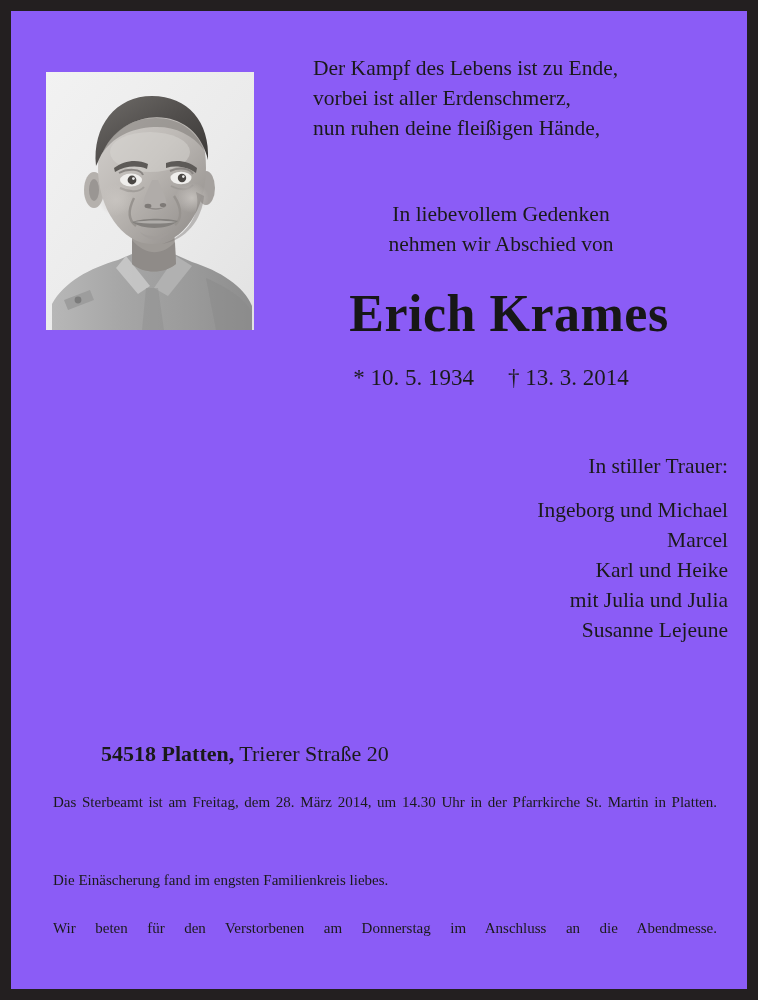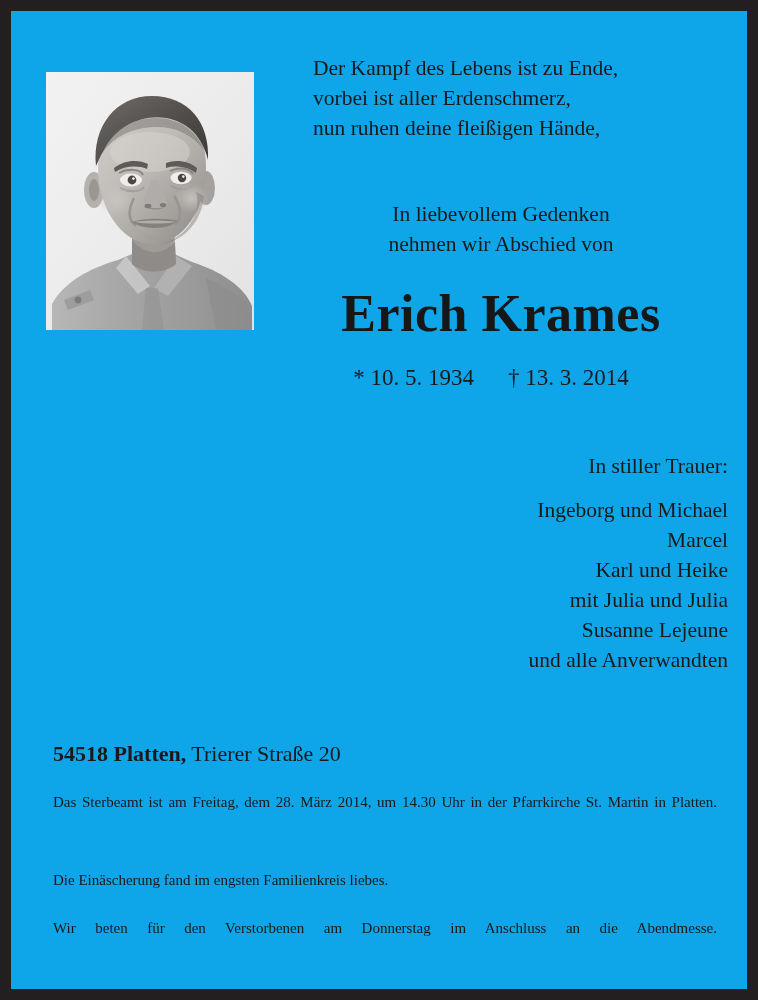--- a/index.html
+++ b/index.html
@@ -16,21 +16,21 @@
     box-sizing: border-box;
     border: 11px solid #231f20;
     font-family: "Liberation Serif", "DejaVu Serif", serif;
     color: #1a1a1a;
     overflow: hidden;
   }
 
   .inner {
     position: absolute;
     inset: 0;
-    background: #0ea5e9;
+    background: #8b5cf6;
   }
 
   
   #portrait {
     position: absolute;
     left: 35px;
     top: 61px;
     width: 208px;
     height: 258px;
     overflow: hidden;
@@ -57,21 +57,21 @@
     top: 188px;
     width: 440px;
     font-size: 21.5px;
     line-height: 30px;
     text-align: center;
   }
 
   
   #deceased-name {
     position: absolute;
-    left: 260px;
+    left: 268px;
     top: 273px;
     width: 460px;
     text-align: center;
     font-size: 52px;
     font-weight: bold;
     line-height: 60px;
     letter-spacing: 0.5px;
     color: #171717;
   }
 
@@ -104,20 +104,21 @@
   #details {
     position: absolute;
     left: 42px;
     top: 728px;
     width: 664px;
   }
   #address-line {
     font-size: 22px;
     line-height: 30px;
     margin-bottom: 18px;
+    margin-left: 48px;
   }
   #address-line .addr-bold { font-weight: bold; }
 
   .para {
     font-size: 15px;
     line-height: 30px;
     text-align: justify;
     text-justify: inter-word;
     margin-bottom: 18px;
   }
@@ -251,21 +252,20 @@
       <span class="date-birth"><span>*</span>&nbsp;<span>10. 5. 1934</span></span><span class="date-death"><span>†</span>&nbsp;<span>13. 3. 2014</span></span>
     </div>
 
     <div id="mourners">
       <div class="mourners-heading">In stiller Trauer:</div>
       <div>Ingeborg und Michael</div>
       <div>Marcel</div>
       <div>Karl und Heike</div>
       <div>mit Julia und Julia</div>
       <div>Susanne Lejeune</div>
-      <div>und alle Anverwandten</div>
     </div>
 
     <div id="details">
       <div id="address-line">
         <span class="addr-bold">54518 Platten,</span>
         <span>Trierer Straße 20</span>
       </div>
       <div class="para two-line">Das Sterbeamt ist am Freitag, dem 28. März 2014, um 14.30 Uhr in der Pfarrkirche St. Martin in Platten.</div>
       <div class="para">Die Einäscherung fand im engsten Familienkreis liebes.</div>
       <div class="para two-line">Wir beten für den Verstorbenen am Donnerstag im Anschluss an die Abendmesse.</div>

